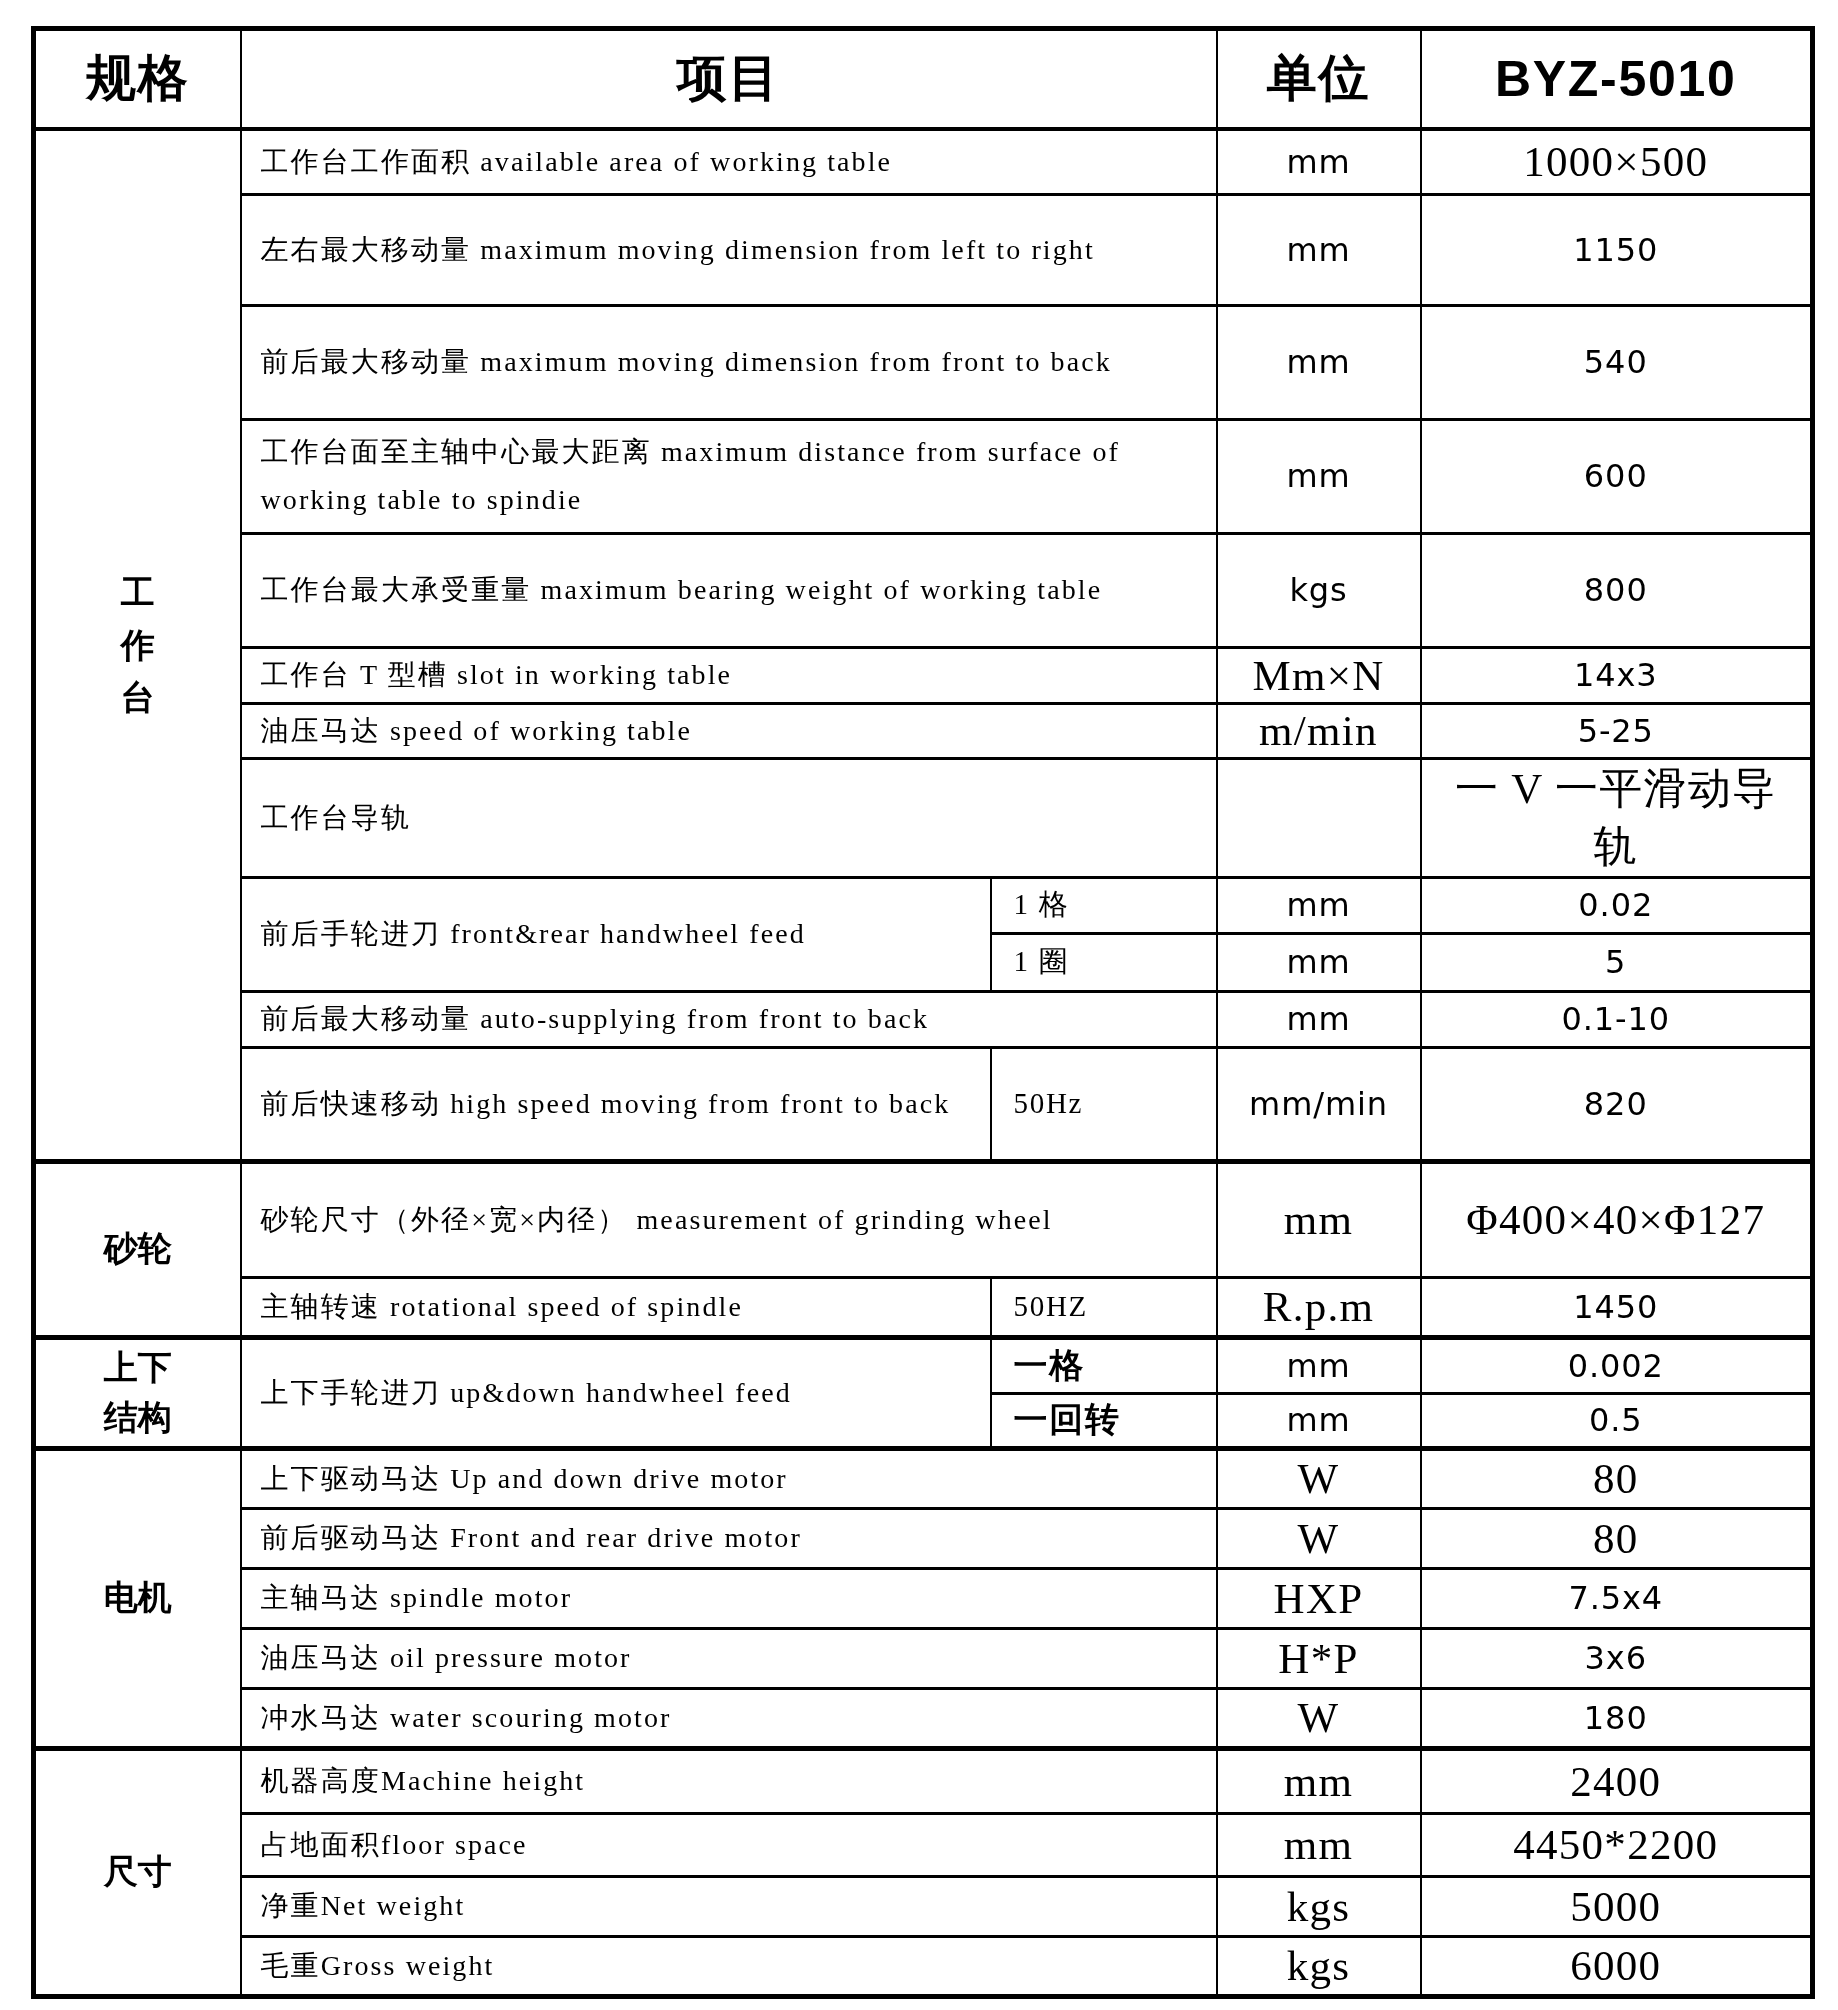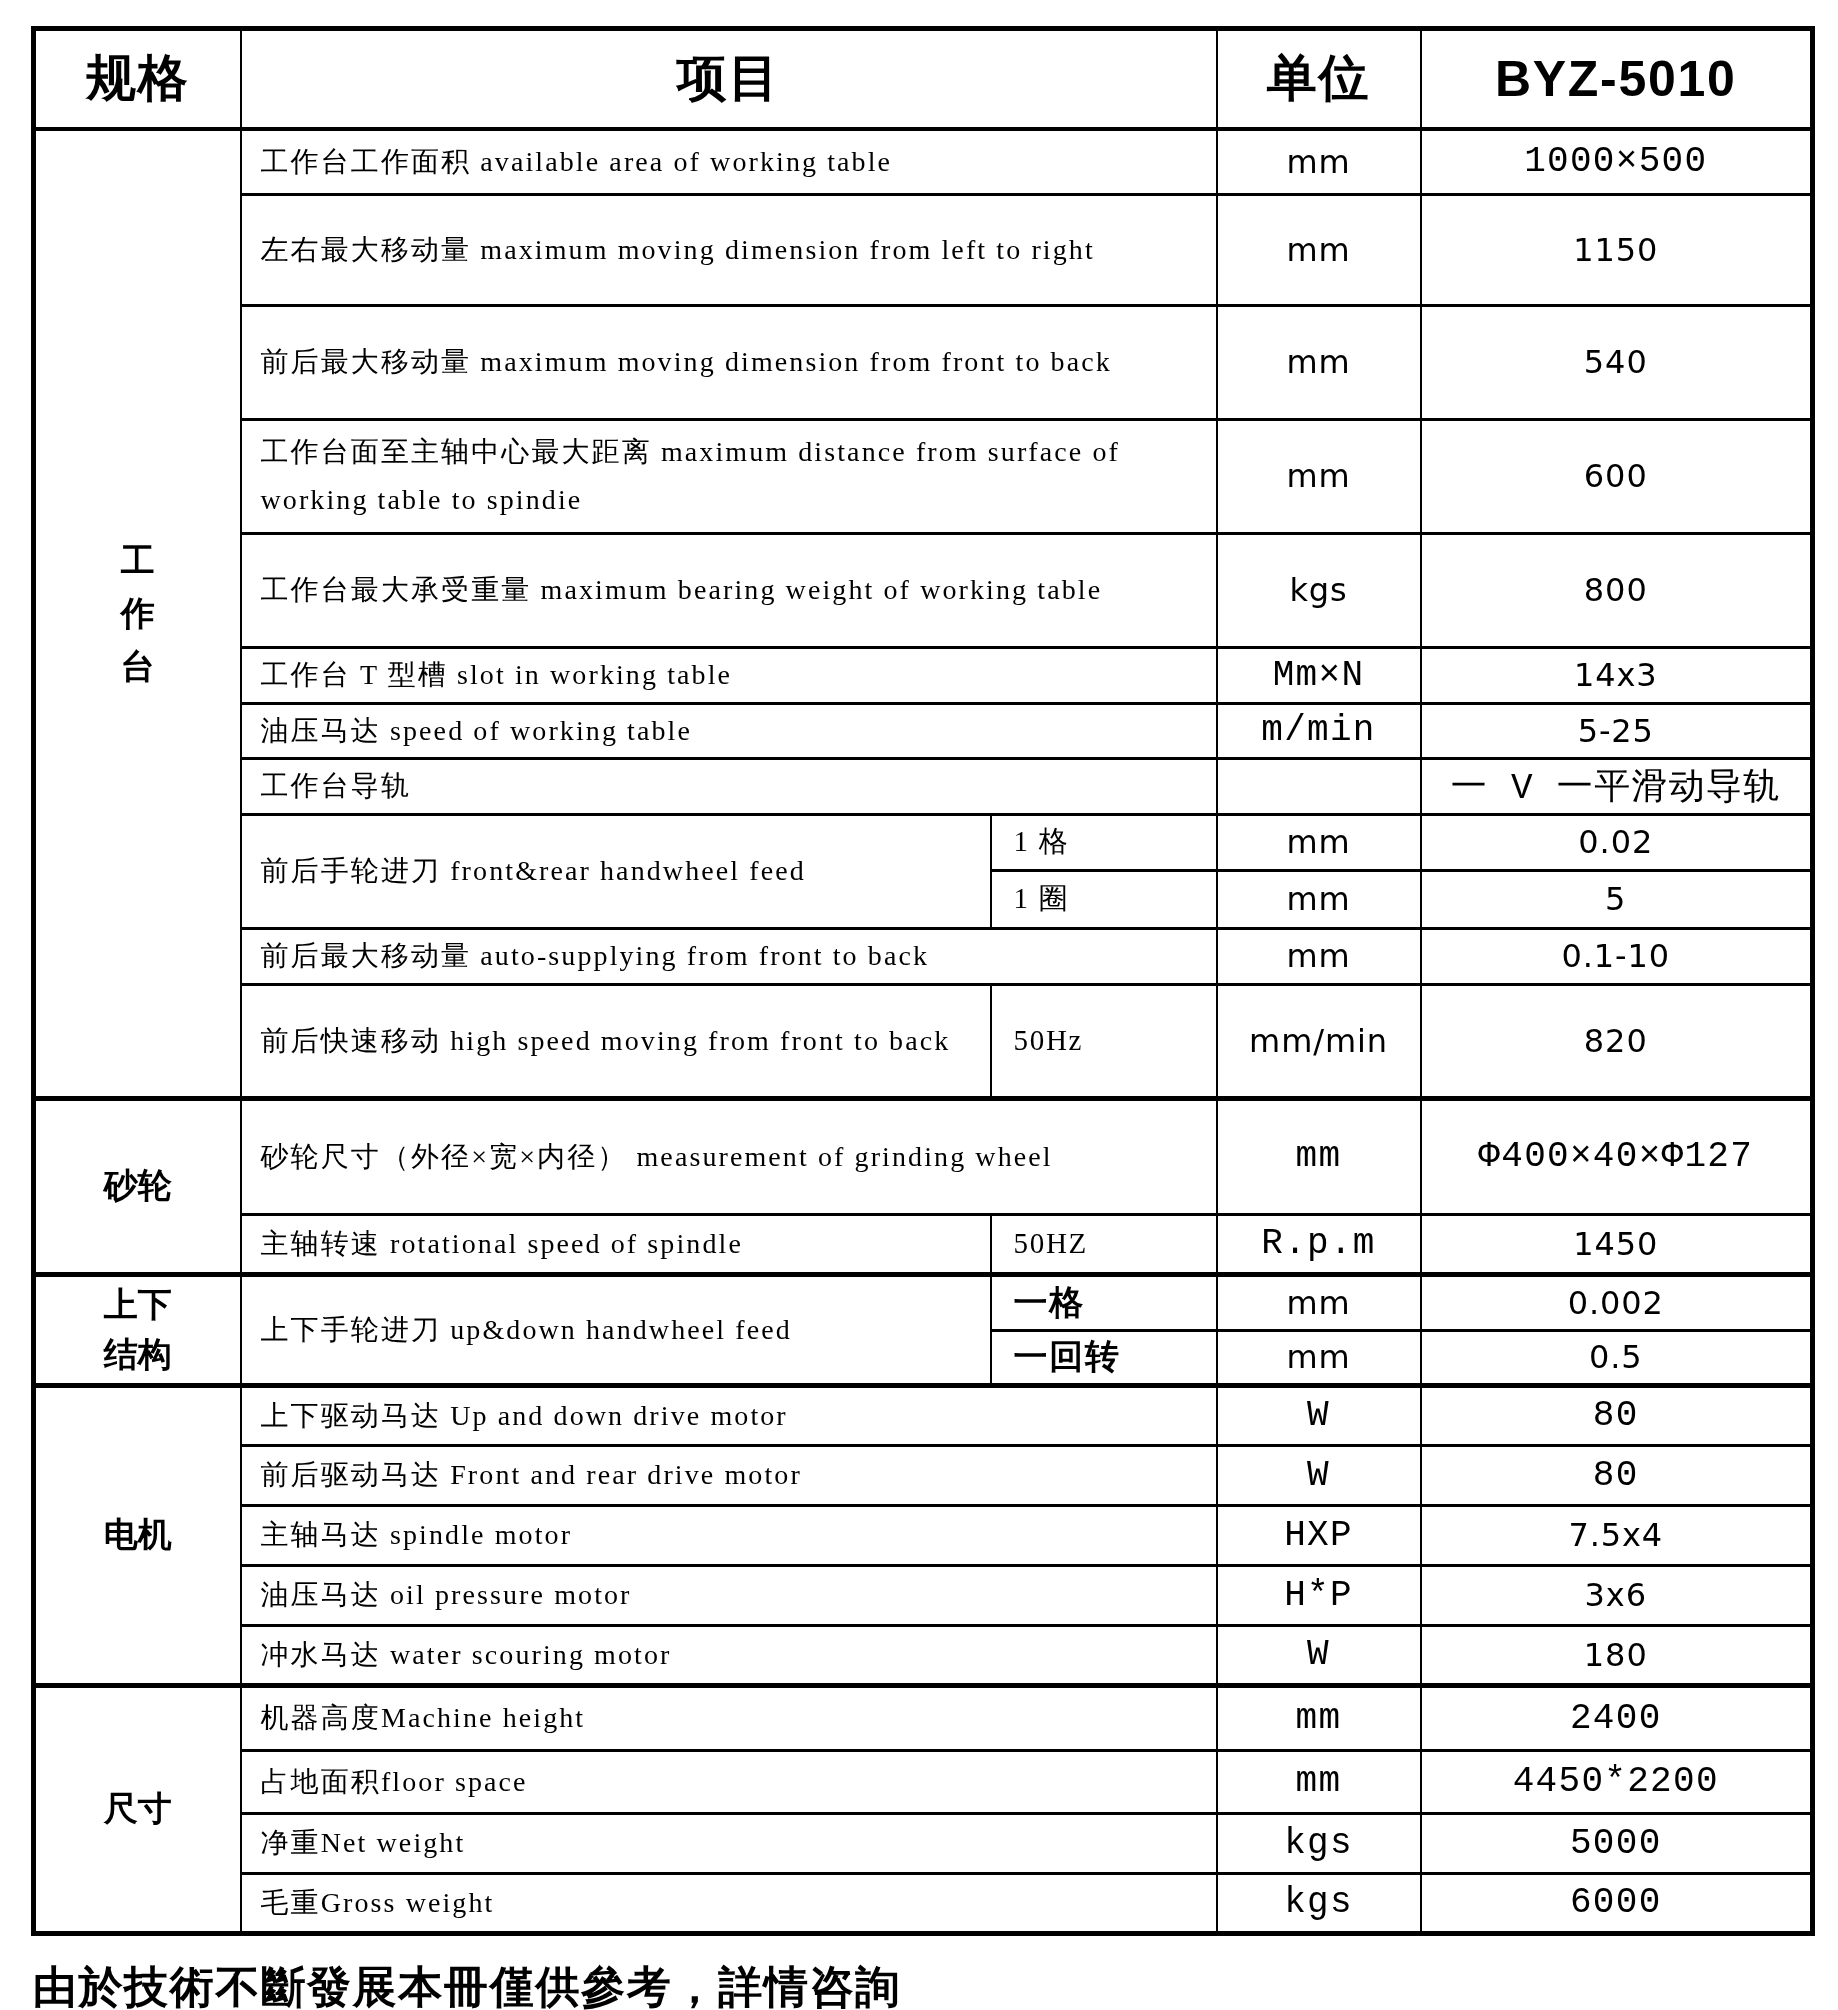--- a/index.html
+++ b/index.html
@@ -70,22 +70,22 @@
   .sub.bold {
     font-family: Liberation Sans, sans-serif;
     font-weight: bold;
     font-size: 34px;
   }
   .unit, .val {
     text-align: center;
     padding: 0 12px;
   }
   .serif {
-    font-family: Liberation Mono, monospace;
-    font-size: 36px;
+    font-family: Liberation Serif, serif;
+    font-size: 43px;
     letter-spacing: 1.3px;
   }
   .sans {
     font-family: "DejaVu Sans", "Liberation Sans", sans-serif;
     font-size: 32px;
     font-weight: 500;
     letter-spacing: 0.9px;
   }
   .footer {
     margin: 22px 0 0 1.7px;

